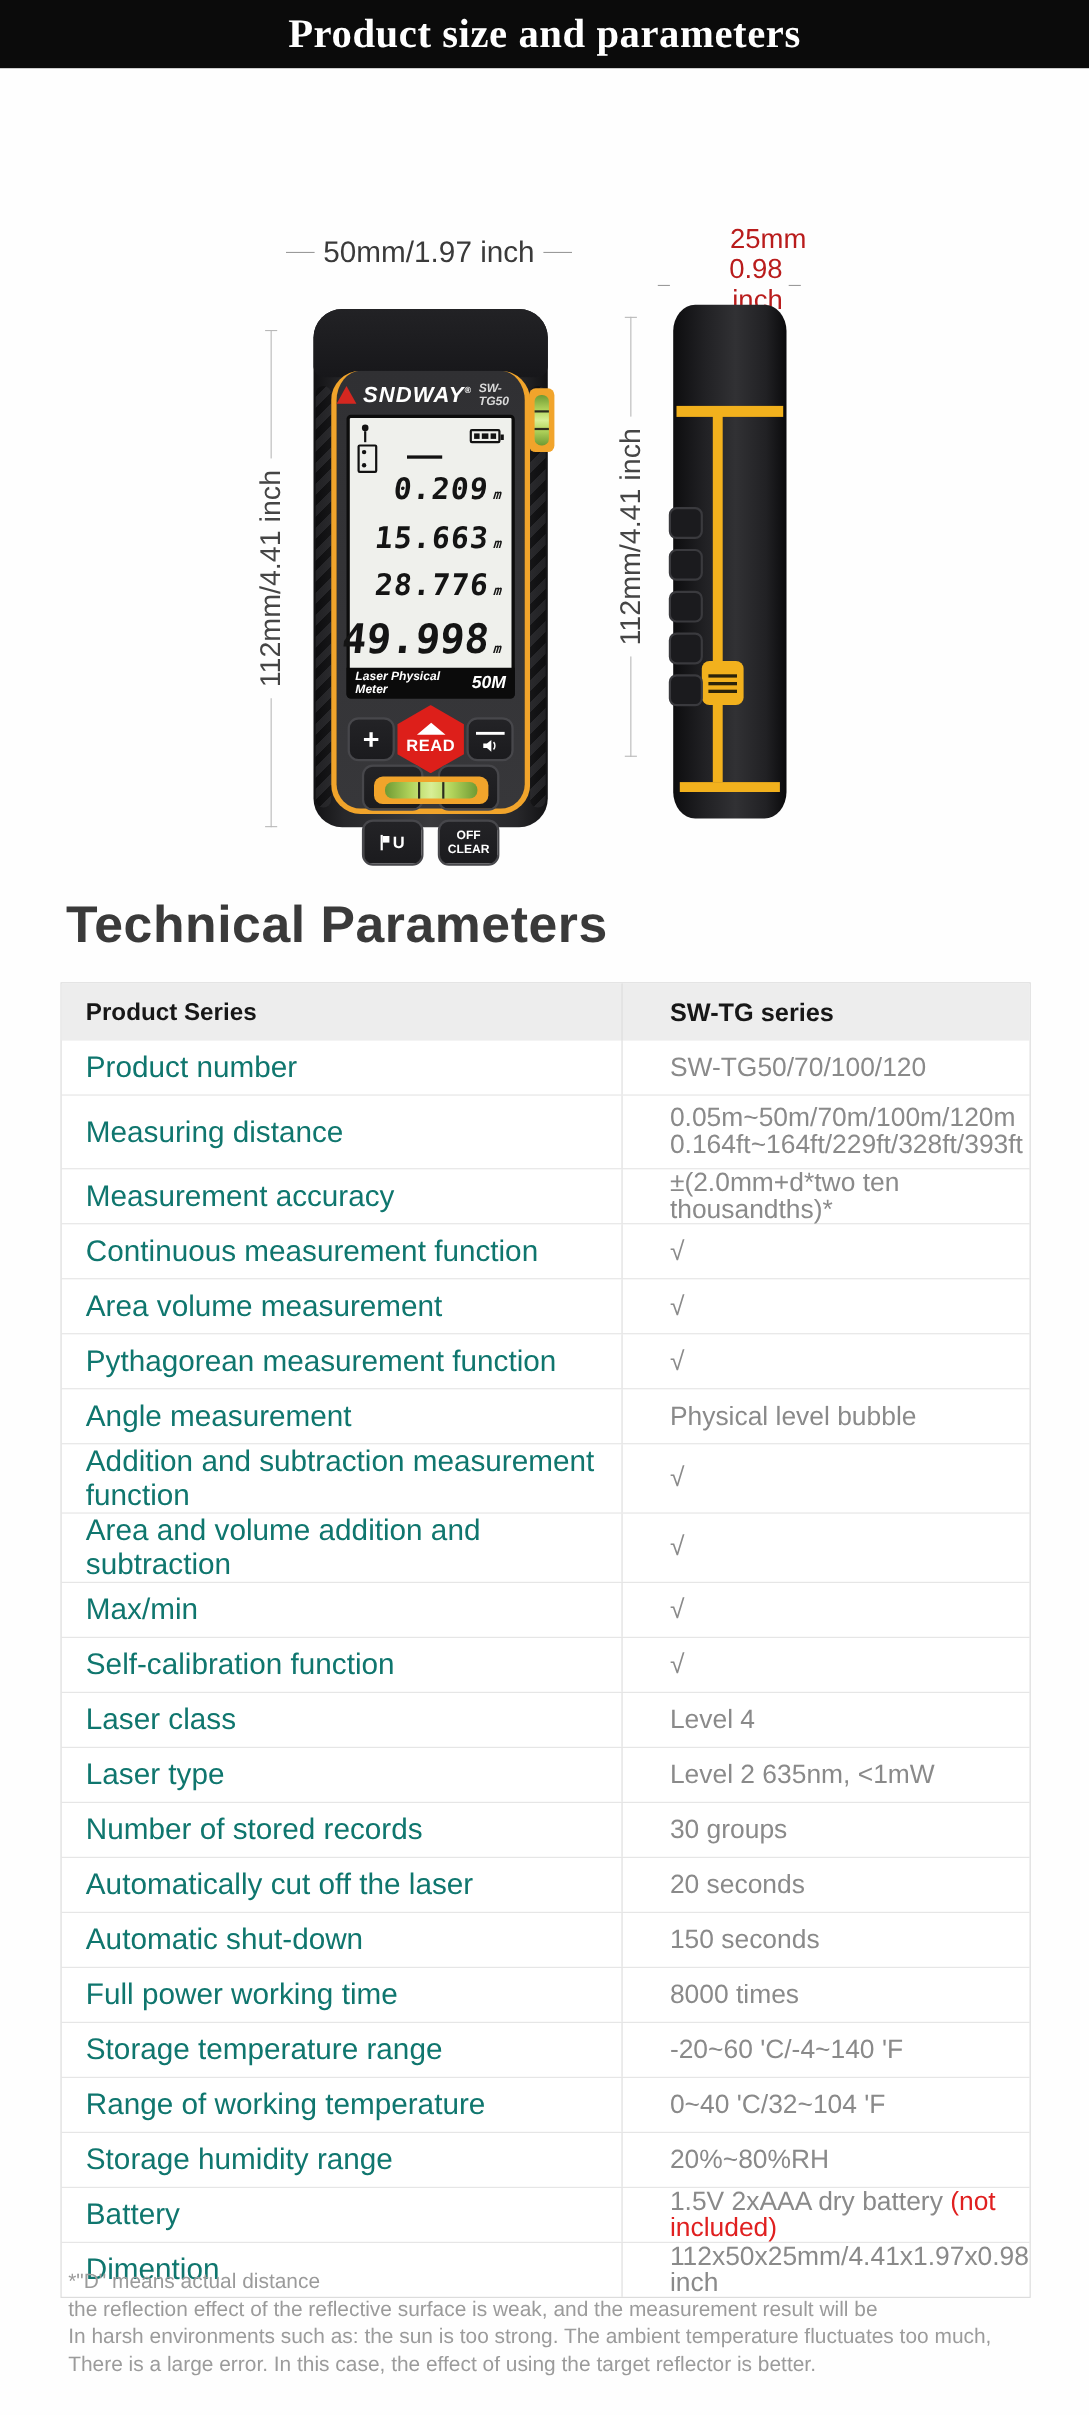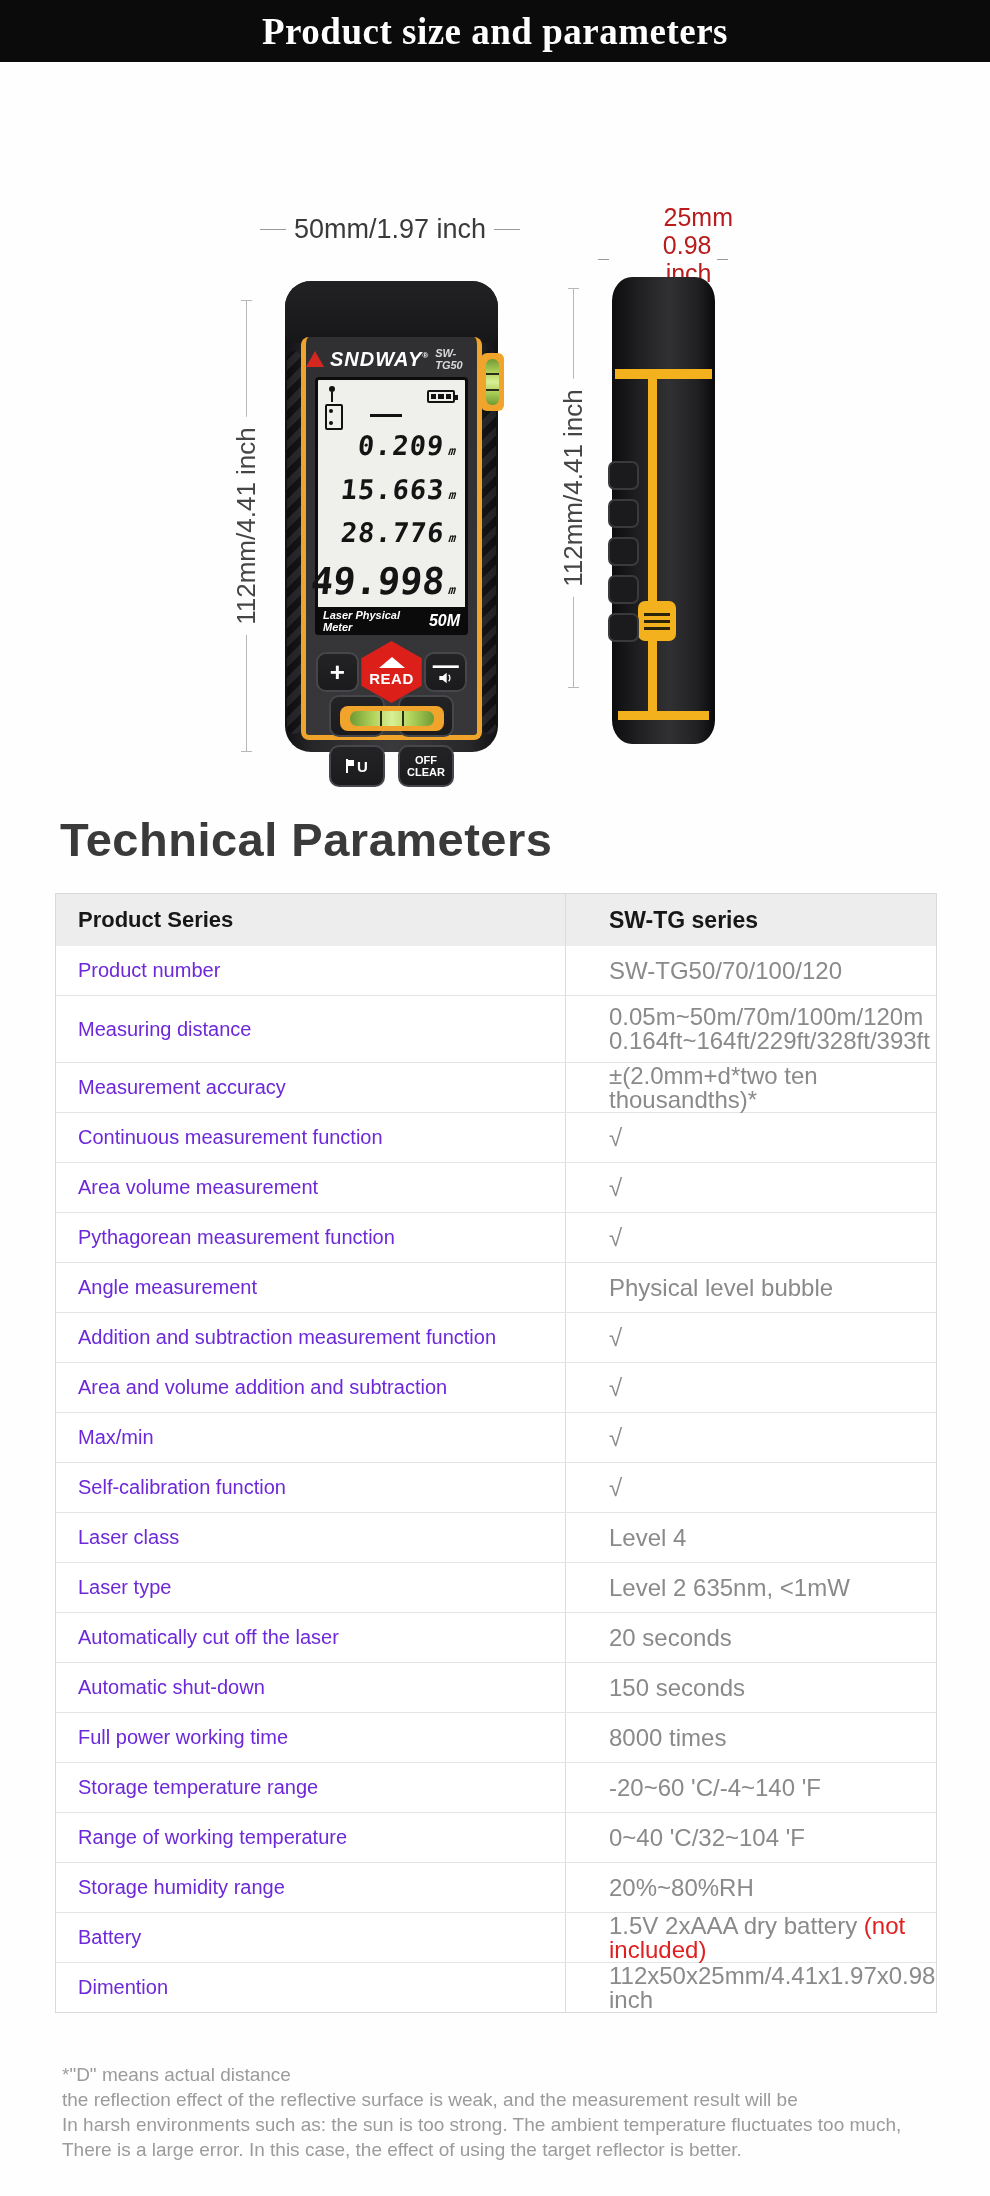--- a/index.html
+++ b/index.html
@@ -29,21 +29,21 @@
   
   .front-device{position:absolute;left:285px;top:281px;width:213px;height:471px;}
   .fd-body{position:absolute;inset:0;border-radius:26px;
      background:linear-gradient(90deg,#121214 0%,#27272a 13%,#3a3a3d 50%,#27272a 87%,#121214 100%);}
   .fd-cap{position:absolute;left:0;right:0;top:0;height:62px;border-radius:26px 26px 10px 10px;
      background:linear-gradient(180deg,#222225,#17171a);}
   .fd-grip{position:absolute;top:70px;bottom:18px;width:14px;
      background:repeating-linear-gradient(135deg,rgba(0,0,0,.55) 0 7px,rgba(70,70,74,.5) 7px 14px);opacity:.55;}
   .fd-grip.left{left:2px;border-radius:10px;}
   .fd-grip.right{right:2px;border-radius:10px;}
-  .fd-face{position:absolute;left:16px;right:16px;top:56px;bottom:12px;border-radius:8px;
+  .fd-face{position:absolute;left:16px;right:16px;top:56px;bottom:12px;border-radius:27px;
      border-left:5px solid #f1a42b;border-right:5px solid #f1a42b;border-bottom:5px solid #f1a42b;
      background:linear-gradient(180deg,#303033,#37373a);}
   .fd-logo{position:absolute;left:0;right:0;top:7px;height:30px;display:flex;align-items:center;justify-content:center;gap:6px;}
   .logo-tri{width:0;height:0;border-left:9px solid transparent;border-right:9px solid transparent;border-bottom:16px solid #d42720;position:relative;}
   .brand{color:#fff;font-size:20px;font-weight:bold;font-style:italic;letter-spacing:1px;}
   .brand sup{font-size:8px;}
   .model{color:#d9d9d9;font-size:11px;font-style:italic;font-weight:bold;}
   .lcd{position:absolute;left:9px;right:9px;top:40px;height:252px;background:#eff0ec;
        border:3px solid #0c0c0c;border-radius:4px;}
   .lcd-pin{position:absolute;left:9px;top:6px;width:10px;height:16px;}
@@ -117,21 +117,21 @@
   
   .sec-title{position:absolute;left:60px;top:812px;margin:0;font-size:47px;font-weight:bold;color:#3a3a3a;letter-spacing:.5px;}
 
   
   .spec-table{position:absolute;left:55px;top:893px;width:882px;border:1px solid #d9d9d9;background:#fff;box-sizing:border-box;}
   .t-row{display:flex;border-top:1px solid #e4e4e4;min-height:49px;align-items:stretch;gap:28px;}
   .t-row:first-child{border-top:none;}
   .t-row.head{background:#ededed;min-height:52px;}
   .t-row.tall{min-height:66px;}
   .t-label{width:510px;display:flex;align-items:center;padding-left:22px;box-sizing:border-box;
-           font-size:20px;color:#6d28d9;border-right:1px solid #dcdcdc;}
+           font-size:27px;color:#0f766e;border-right:1px solid #dcdcdc;}
   .t-row.head .t-label{font-size:22px;font-weight:bold;color:#171717;}
   .t-value{flex:1;display:flex;flex-direction:column;justify-content:center;padding-left:15px;box-sizing:border-box;
            font-size:24px;color:#8a8a8a;line-height:24px;}
   .t-row.head .t-value{font-size:23px;font-weight:bold;color:#171717;}
   .t-value .red{color:#e02020;}
 
   
   .footnotes{position:absolute;left:62px;top:2062px;font-size:19px;line-height:25px;color:#9b9b9b;}
   .footnotes div{margin:0;}
 </style>
@@ -357,20 +357,26 @@
             <span>Level 4</span>
           </div>
         </div>
         <div class="t-row">
           <div class="t-label">Laser type</div>
           <div class="t-value">
             <span>Level 2 635nm, &lt;1mW</span>
           </div>
         </div>
         <div class="t-row">
+          <div class="t-label">Number of stored records</div>
+          <div class="t-value">
+            <span>30 groups</span>
+          </div>
+        </div>
+        <div class="t-row">
           <div class="t-label">Automatically cut off the laser</div>
           <div class="t-value">
             <span>20 seconds</span>
           </div>
         </div>
         <div class="t-row">
           <div class="t-label">Automatic shut-down</div>
           <div class="t-value">
             <span>150 seconds</span>
           </div>

